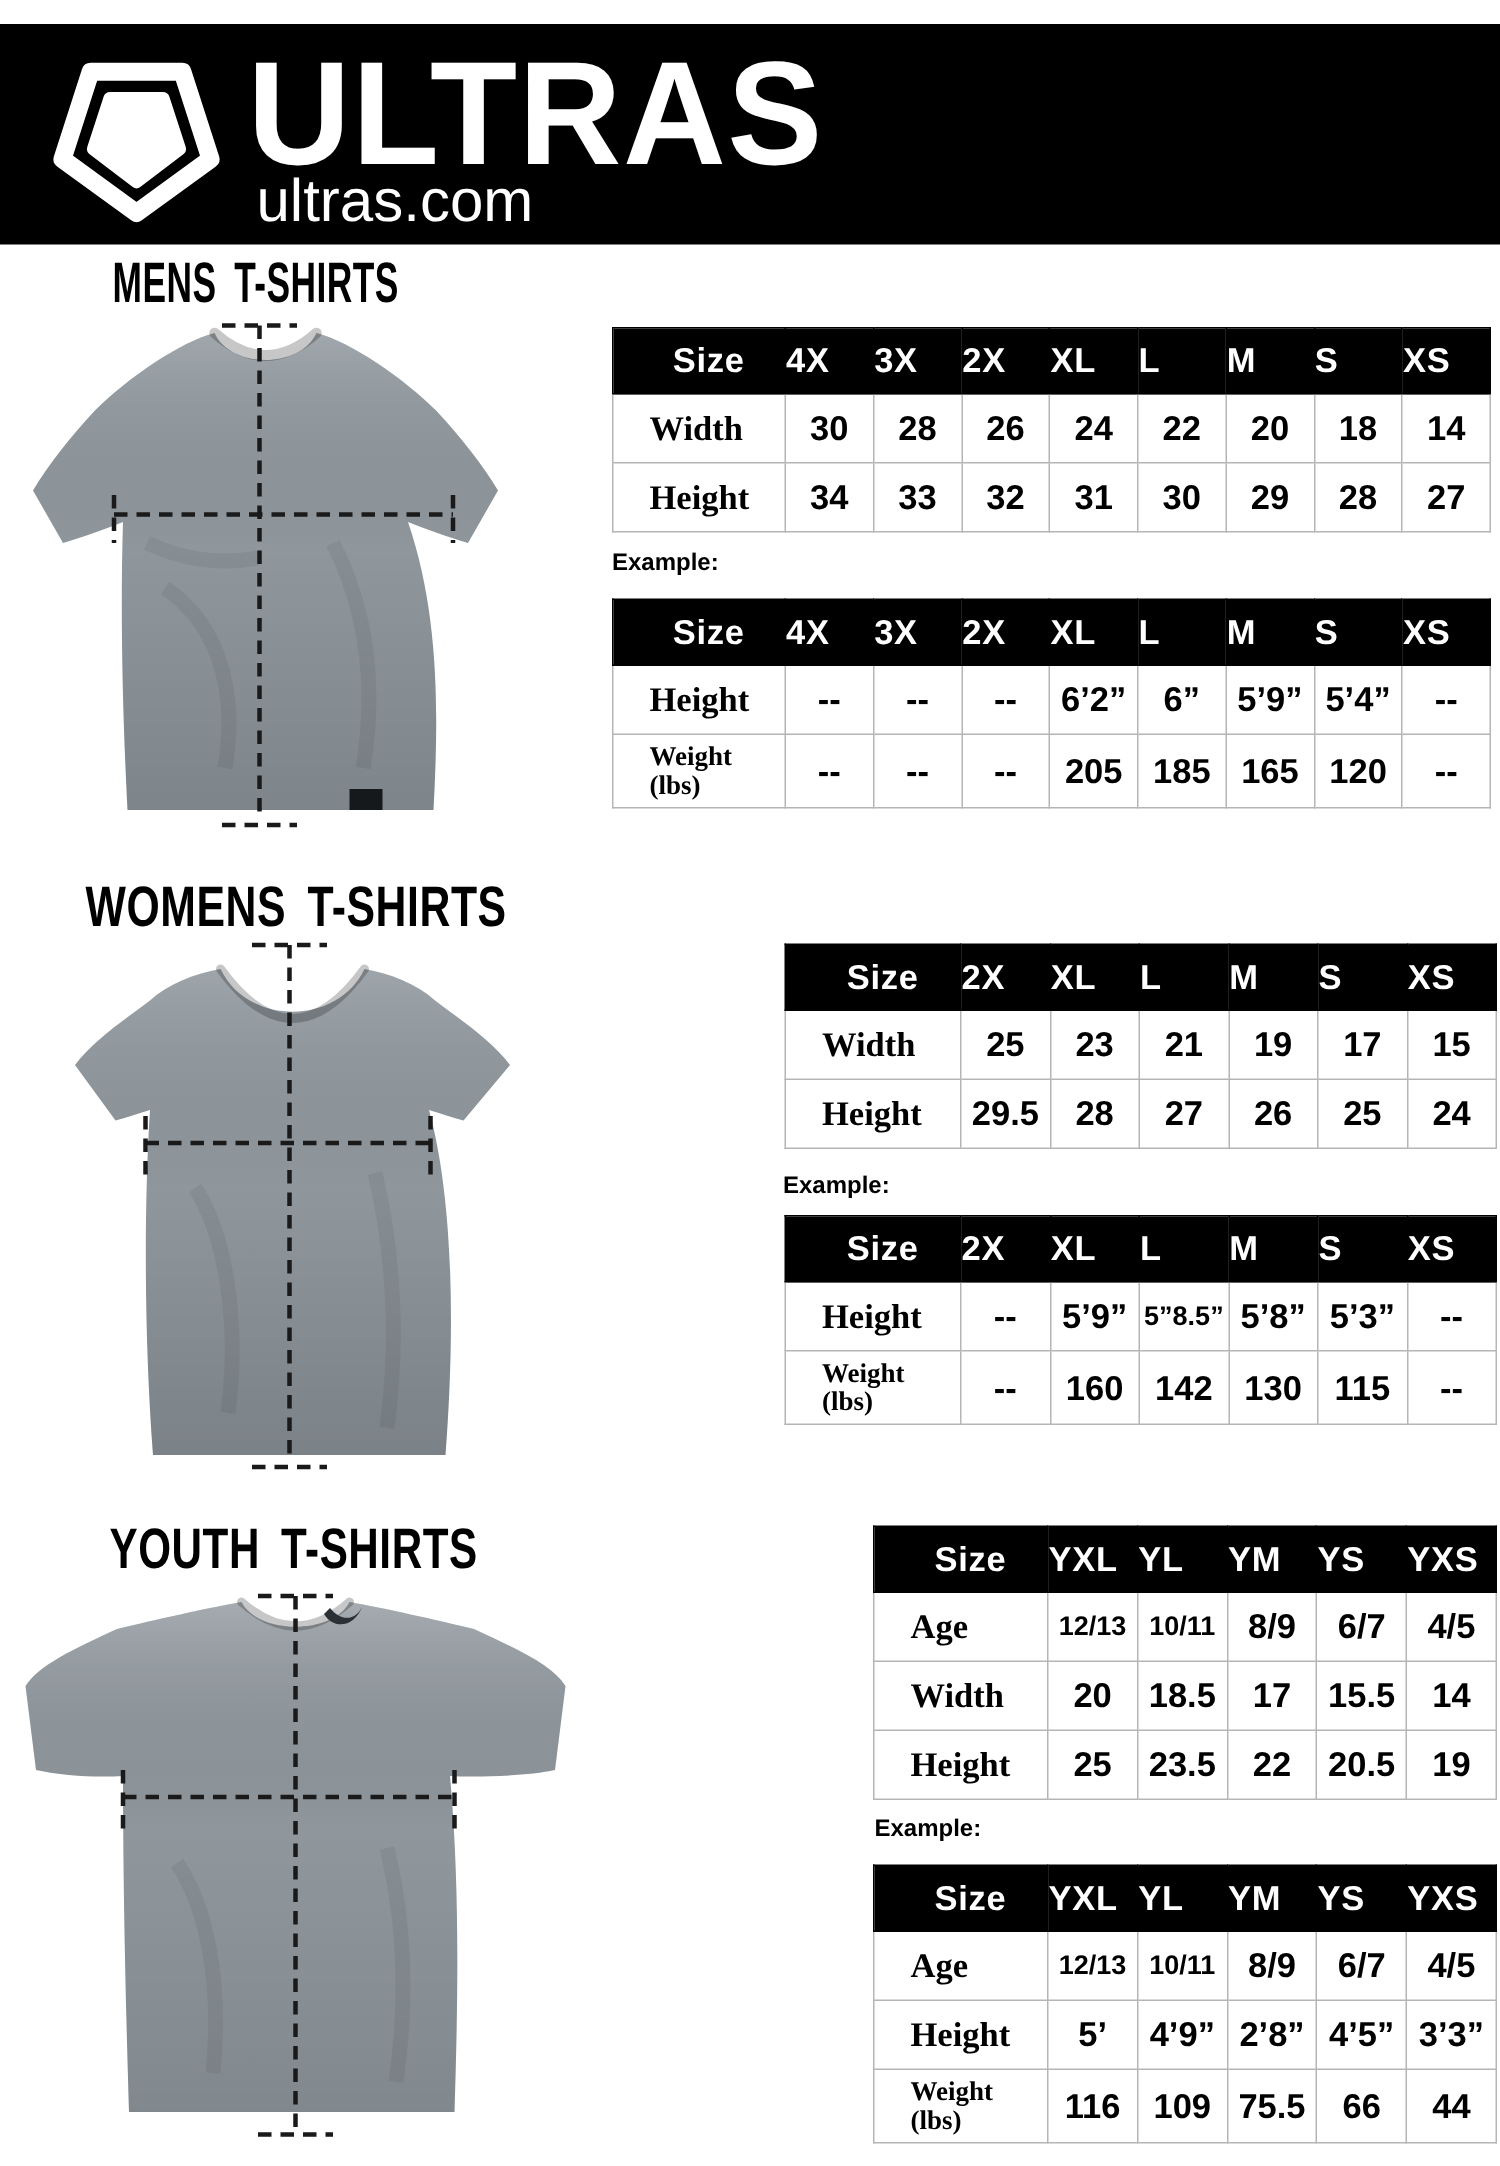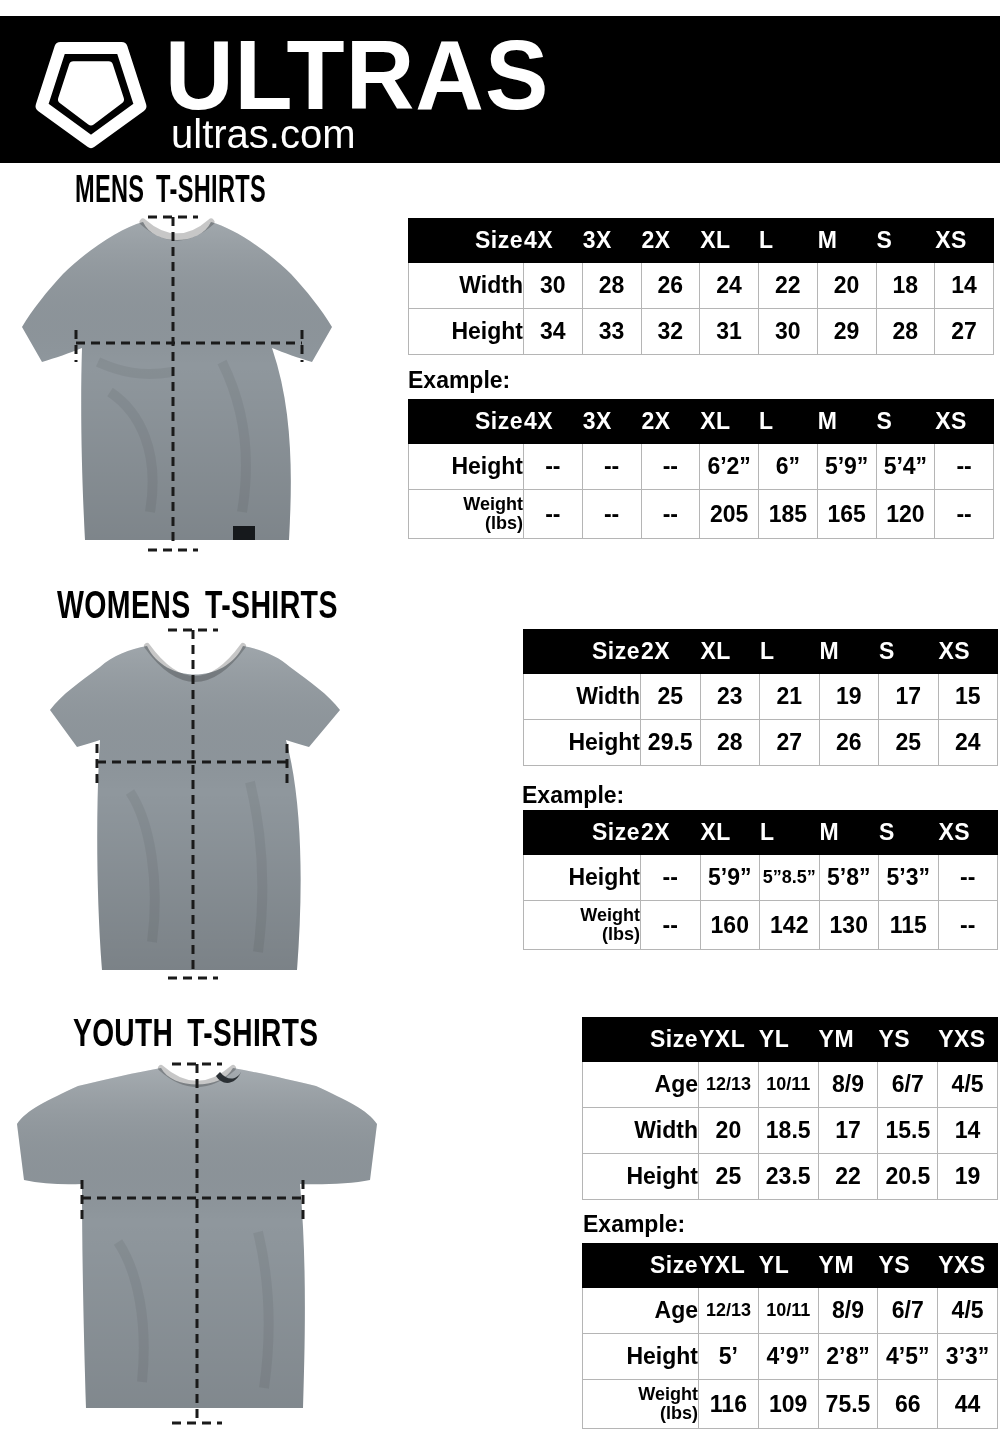--- a/index.html
+++ b/index.html
@@ -52,32 +52,32 @@
   #tbl-womens-ex{left:523px;top:810px;width:475px;}
   #tbl-youth-size{left:582px;top:1017px;width:416px;}
   #tbl-youth-ex{left:582px;top:1243px;width:416px;}
 
   .tbl table{border-collapse:collapse;table-layout:fixed;width:100%;}
   .tbl th{
     background:var(--table-header-bg,#000);color:var(--table-header-text,#fff);
     font-weight:bold;font-size:23px;height:43px;padding:0;border:1px solid var(--table-header-bg,#000);
     text-align:left;letter-spacing:.5px;
   }
-  .tbl th.c-label{text-align:right;padding-left:13px;}
+  .tbl th.c-label{text-align:center;padding-left:13px;}
   .tbl td{
     background:#fff;border:1px solid var(--table-border,#b5b5b5);
     color:var(--text,#000);font-weight:bold;font-size:23px;height:45px;
     text-align:center;padding:0;
   }
-  .tbl td.label{text-align:right;padding-left:4px;}
+  .tbl td.label{text-align:left;padding-left:24px;font-family:Liberation Serif, serif;}
   .tbl td.small{font-size:18px;}
   .tbl td.two-line{font-size:18px;line-height:1.08;}
   .tbl tr.tall td{height:48px;}
 
-  .example-label{position:absolute;font-size:23px;font-weight:bold;color:var(--text,#000);}
+  .example-label{position:absolute;font-size:16px;font-weight:bold;color:var(--text,#000);}
   #lbl-mens-ex{left:408px;top:367px;}
   #lbl-womens-ex{left:522px;top:782px;}
   #lbl-youth-ex{left:583px;top:1211px;}
 </style>
 </head>
 <body>
 
 <div id="page">
 
   <div id="hdr">

